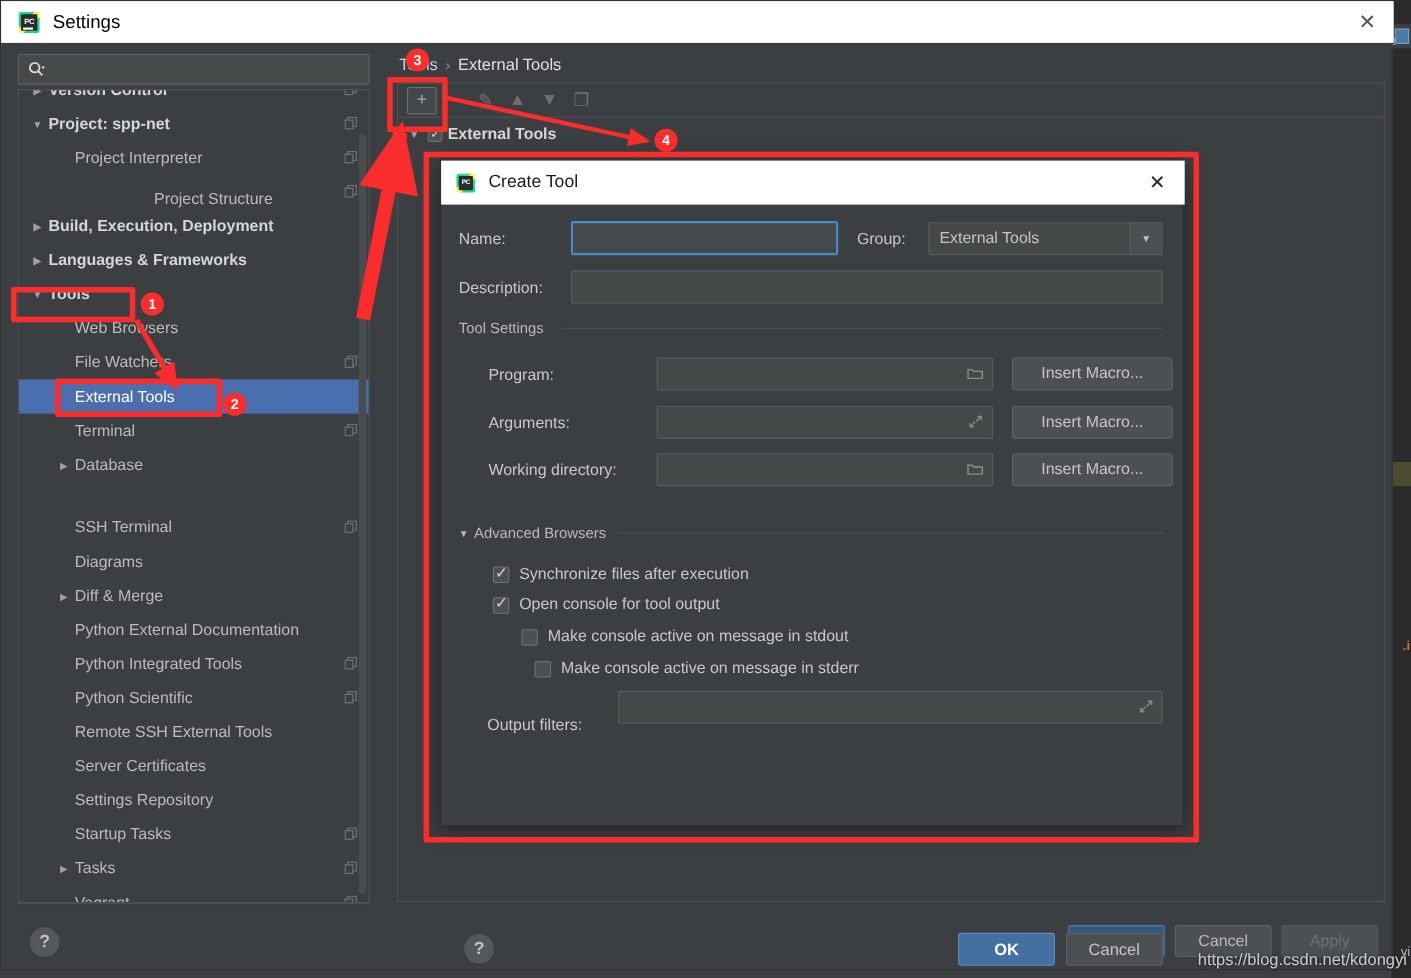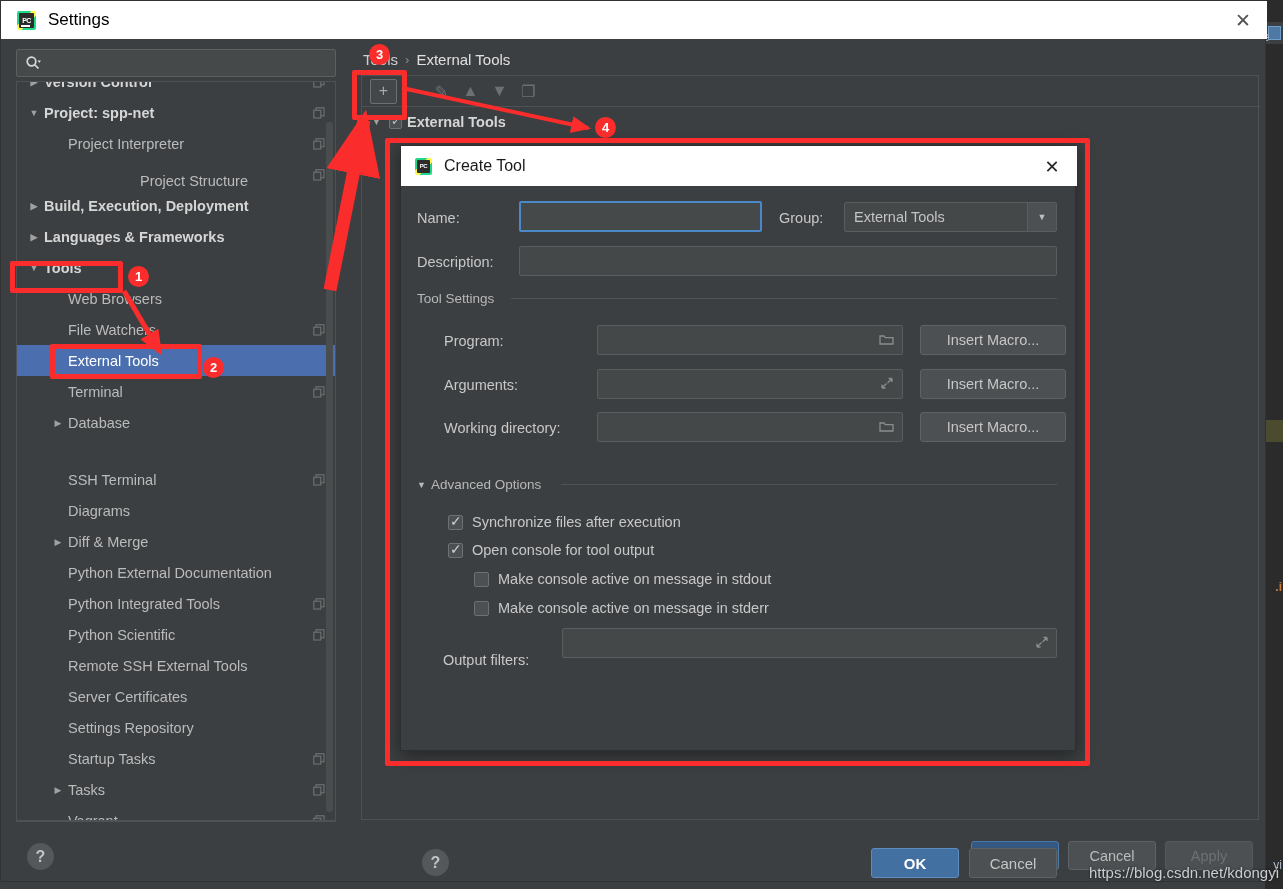--- a/index.html
+++ b/index.html
@@ -575,37 +575,37 @@
   <input class="txt-input" style="left: 196px; top: 266px; width: 306px; height: 30px;" value="">
   <span class="field-icon" style="left:478px; top:274px;">
     <svg width="15" height="13" viewBox="0 0 15 13">
         <path d="M1 3h4l1.3 1.6H14V11H1z" fill="none" stroke="#8a8d8f" stroke-width="1.3"></path>
       </svg>
   </span>
   <div class="macro-btn" style="left:519px; top:266px;">Insert Macro...</div>
 
   <span class="group-title" style="left:16px; top:331px; display:flex; align-items:center; gap:5px;">
     <span style="font-size:9px; color:#b8b8b8;">▼</span>
-    <span>Advanced Options</span>
+    <span>Advanced Browsers</span>
   </span>
   <div class="group-line" style="left:160px; top:338px; width:496px;"></div>
 
   <div class="chk-row" style="left:47px; top:368px;">
     <span class="cb-lg checked"></span>
     <span>Synchronize files after execution</span>
   </div>
   <div class="chk-row" style="left:47px; top:396px;">
     <span class="cb-lg checked"></span>
     <span>Open console for tool output</span>
   </div>
   <div class="chk-row" style="left:73px; top:425px;">
     <span class="cb-lg"></span>
     <span>Make console active on message in stdout</span>
   </div>
-  <div class="chk-row" style="left:73px; top:454px;justify-content:center;">
+  <div class="chk-row" style="left:85px; top:454px;justify-content:center;">
     <span class="cb-lg"></span>
     <span>Make console active on message in stderr</span>
   </div>
 
   <div class="fld-label" style="left:42px; top:506px;">Output filters:</div>
   <input class="txt-input" style="left: 161px; top: 482px; width: 495px; height: 30px;" value="">
   <span class="field-icon" style="left:634px; top:490px;">
     <svg width="14" height="13" viewBox="0 0 14 13">
       <path d="M12 1.5 L7.5 6 M12 1.5 L8.5 1.5 M12 1.5 L12 5" stroke="#8a8d8f" stroke-width="1.3" fill="none"></path>
       <path d="M2 11 L6.5 6.5 M2 11 L5.5 11 M2 11 L2 7.5" stroke="#8a8d8f" stroke-width="1.3" fill="none"></path>

